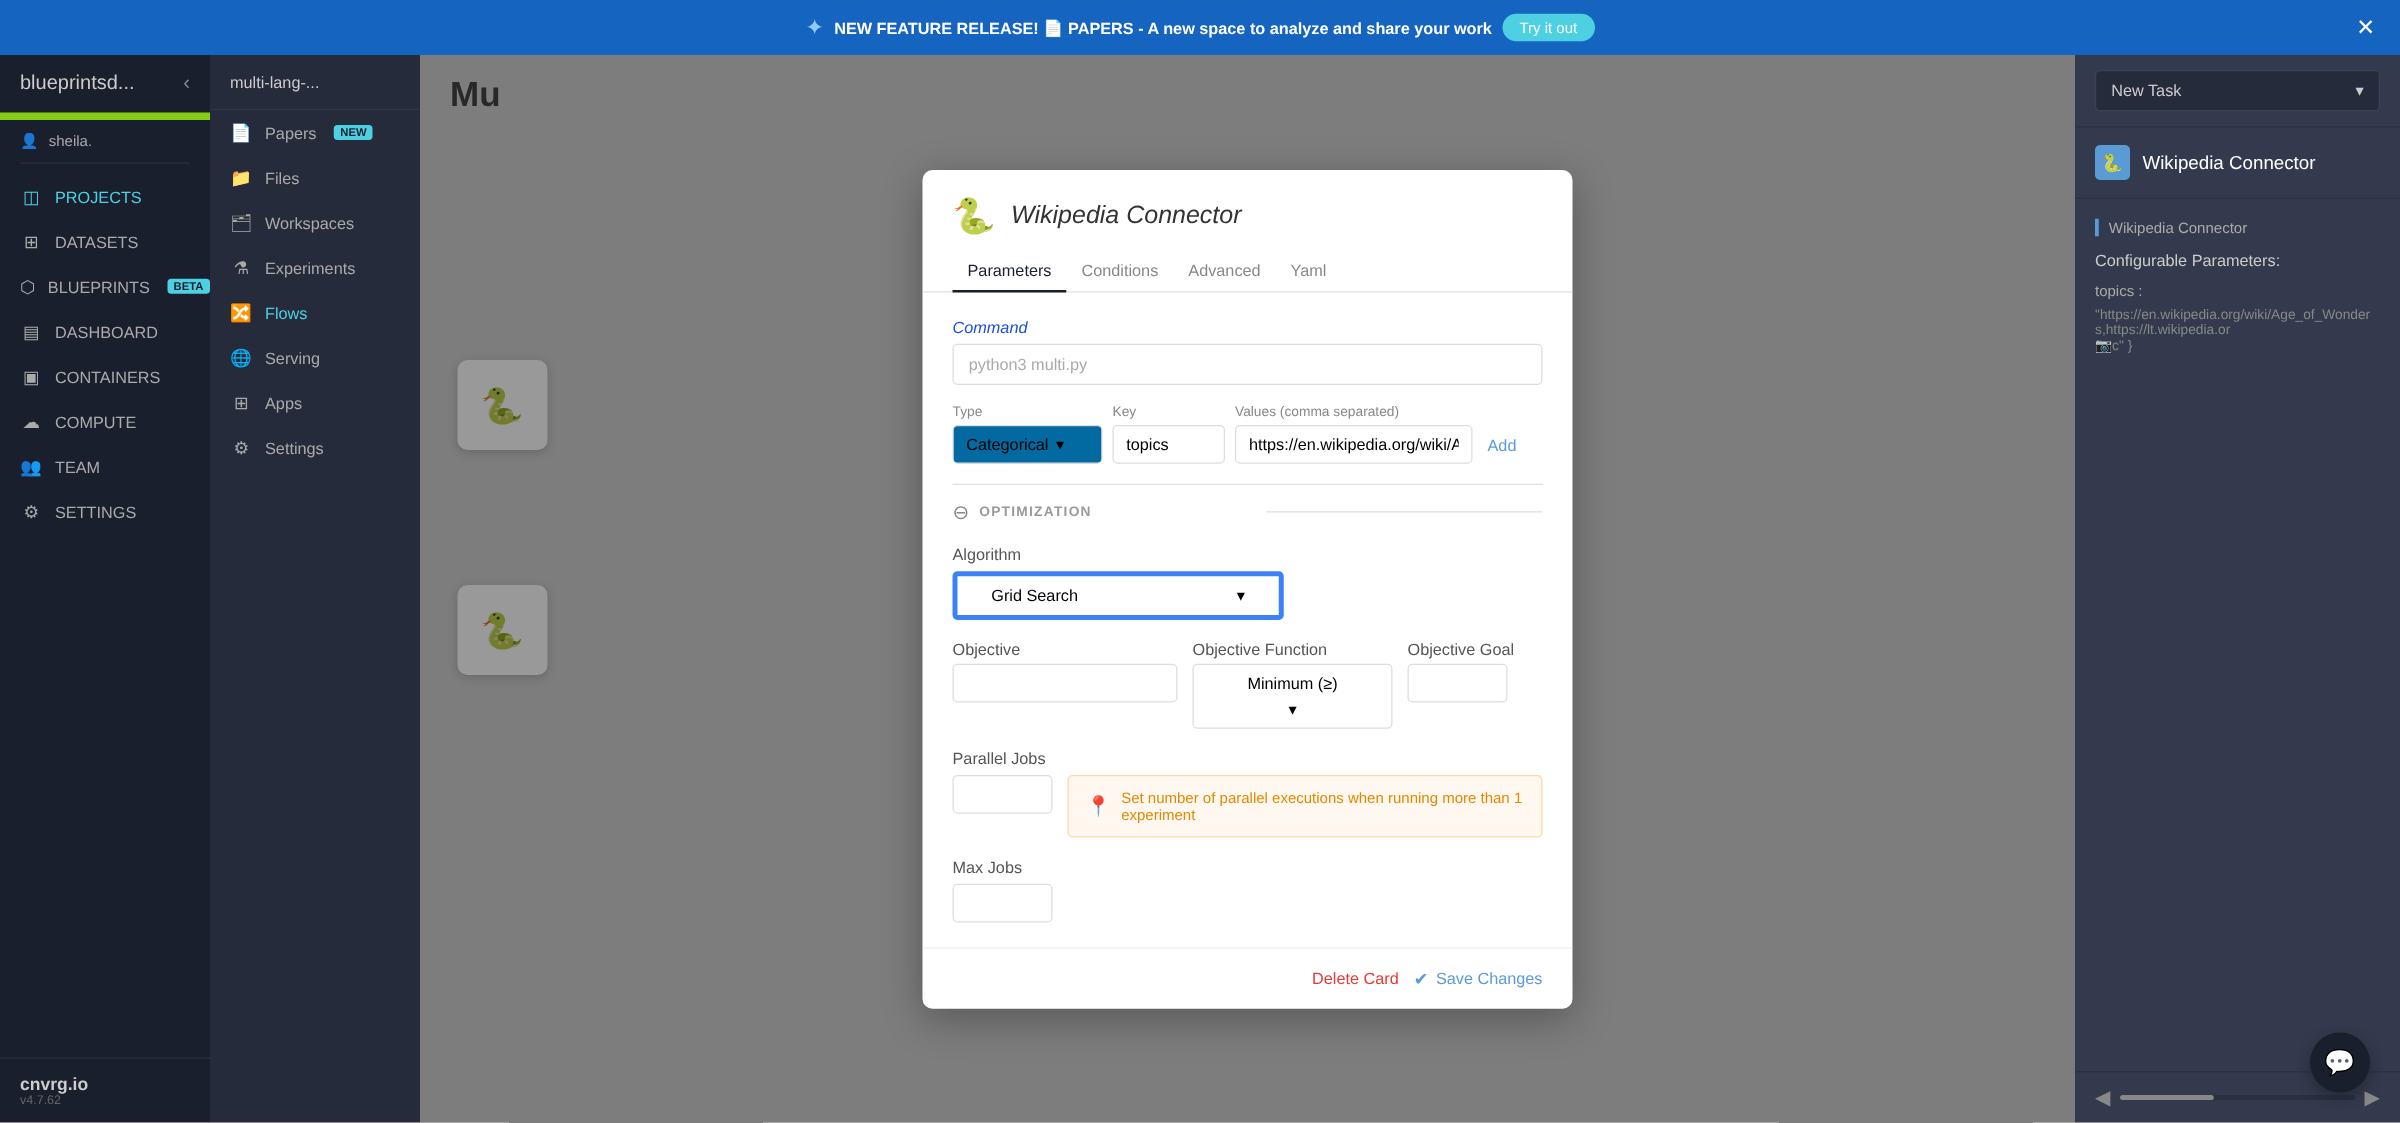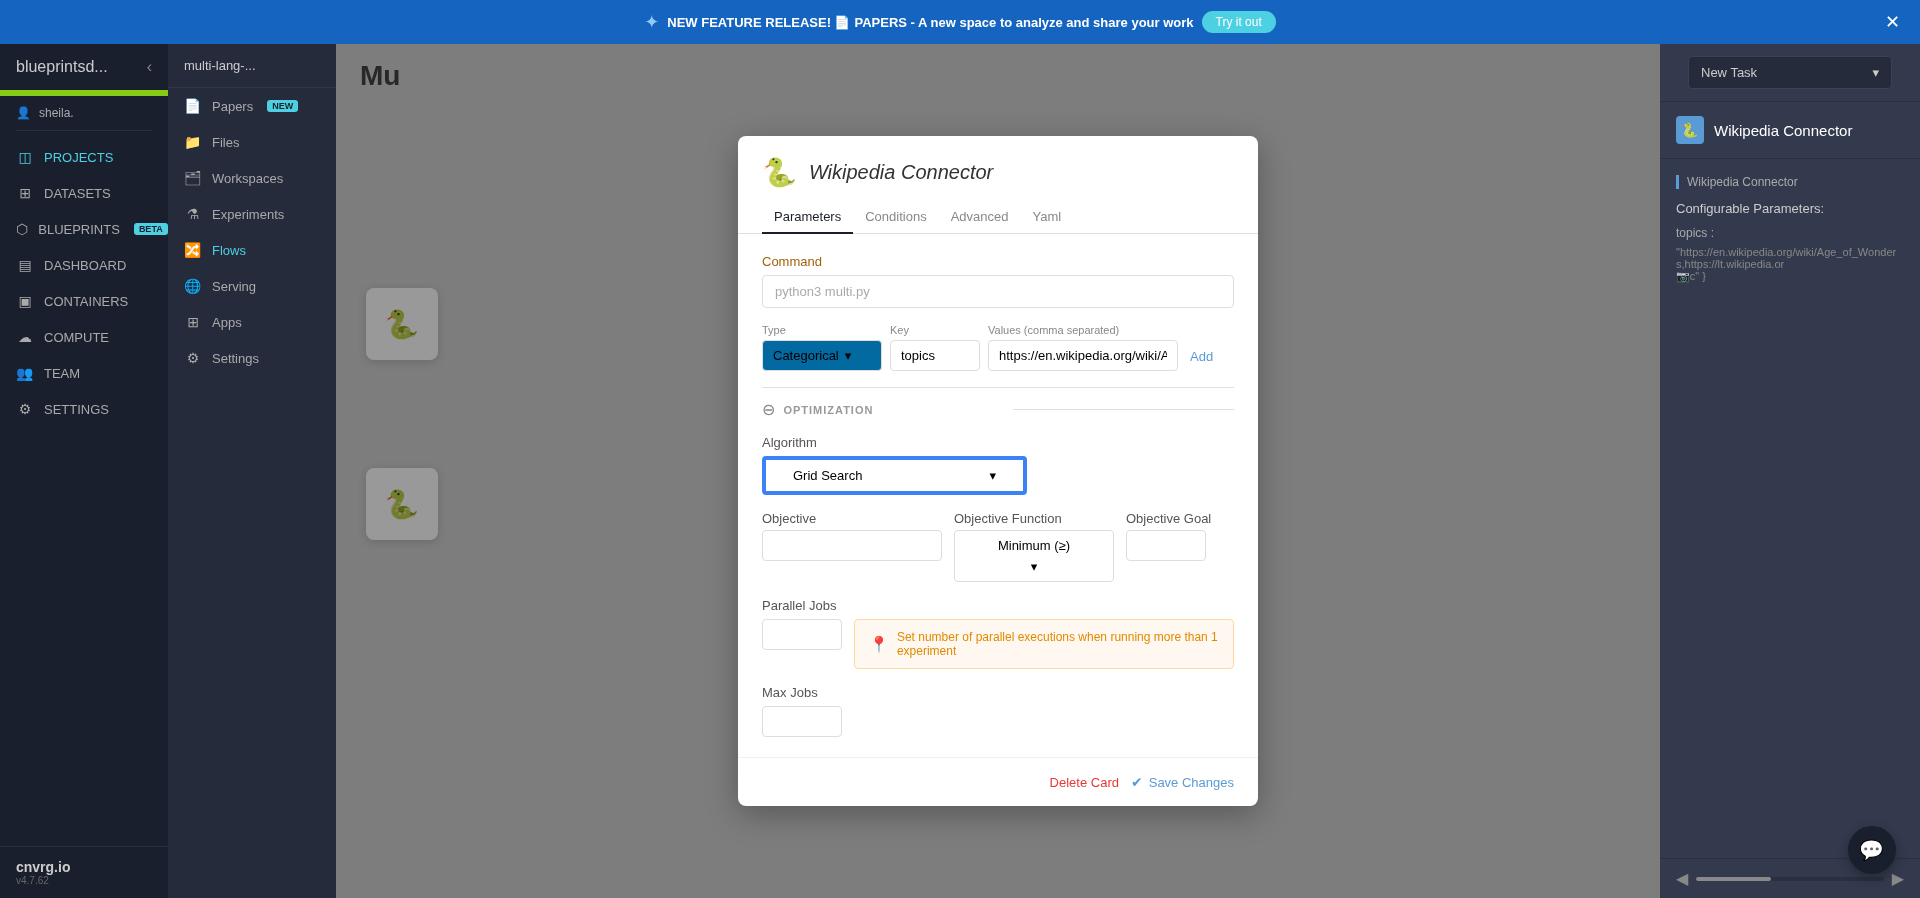--- a/index.html
+++ b/index.html
@@ -80,21 +80,21 @@
     }
     .right-panel-icon { width: 28px; height: 28px; background: #5b9bd5; border-radius: 4px; display: flex; align-items: center; justify-content: center; color: white; font-size: 14px; }
     .right-panel-title { color: white; font-size: 15px; font-weight: 500; }
     .right-panel-body { padding: 16px; flex: 1; }
     .right-panel-subtitle { color: #aaa; font-size: 12px; margin-bottom: 12px; border-left: 3px solid #5b9bd5; padding-left: 8px; }
     .config-label { color: #ccc; font-size: 13px; font-weight: 500; margin-bottom: 10px; }
     .config-item { color: #aaa; font-size: 12px; margin-bottom: 6px; }
     .config-value { color: #888; font-size: 11px; word-break: break-all; }
 
     
-    .new-task-area { padding: 12px 28px; border-bottom: 1px solid #2a3040; }
+    .new-task-area { padding: 12px 16px; border-bottom: 1px solid #2a3040; }
     .new-task-dropdown {
       width: 100%; background: #252b3b; border: 1px solid #3a4255; color: #ccc;
       padding: 8px 12px; border-radius: 4px; font-size: 13px; cursor: pointer;
       display: flex; align-items: center; justify-content: space-between;
     }
 
     
     .right-panel-scroll { display: flex; align-items: center; justify-content: space-between; padding: 10px 16px; border-top: 1px solid #2a3040; }
     .scroll-arrow { color: #888; cursor: pointer; }
     .scroll-bar { flex: 1; height: 4px; background: #2a3040; margin: 0 8px; border-radius: 2px; }
@@ -113,21 +113,21 @@
     .modal-header { padding: 20px 24px 0; display: flex; align-items: center; gap: 12px; }
     .modal-python-icon { font-size: 28px; }
     .modal-title { font-size: 20px; font-weight: 500; color: #333; font-style: italic; }
     .modal-tabs { display: flex; gap: 0; padding: 12px 24px 0; border-bottom: 1px solid #e0e0e0; }
     .modal-tab {
       padding: 8px 12px; font-size: 13px; color: #888; cursor: pointer;
       border-bottom: 2px solid transparent; margin-bottom: -1px;
     }
     .modal-tab.active { color: #1a1f2e; border-bottom-color: #1a1f2e; font-weight: 500; }
     .modal-body { padding: 20px 24px; }
-    .form-label { font-size: 13px; color: #a16207; margin-bottom: 6px; font-weight: 500; }
+    .form-label { font-size: 13px; color: #1d4ed8; margin-bottom: 6px; font-weight: 500; font-style: italic; }
     .form-input {
       width: 100%; border: 1px solid #ddd; border-radius: 4px; padding: 8px 12px;
       font-size: 13px; color: #333; outline: none;
     }
     .form-input::placeholder { color: #aaa; }
     .form-group { margin-bottom: 16px; }
     .params-label { font-size: 13px; color: #555; font-weight: 500; margin-bottom: 10px; }
     .params-row { display: flex; align-items: flex-end; gap: 8px; margin-bottom: 8px; }
     .params-col { display: flex; flex-direction: column; gap: 4px; }
     .params-col-label { font-size: 11px; color: #888; }

